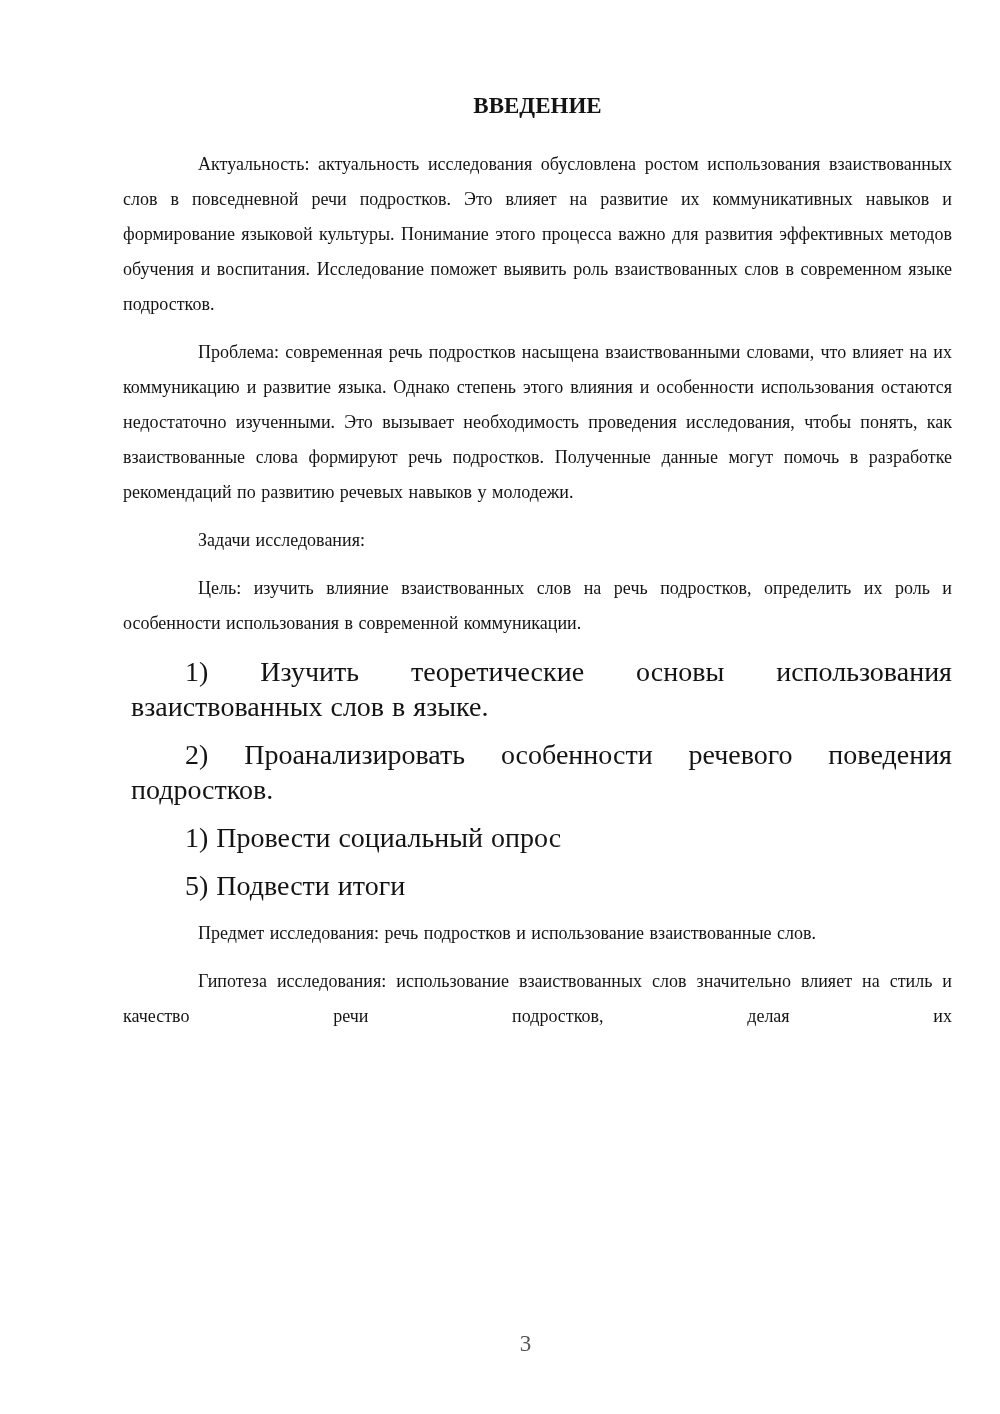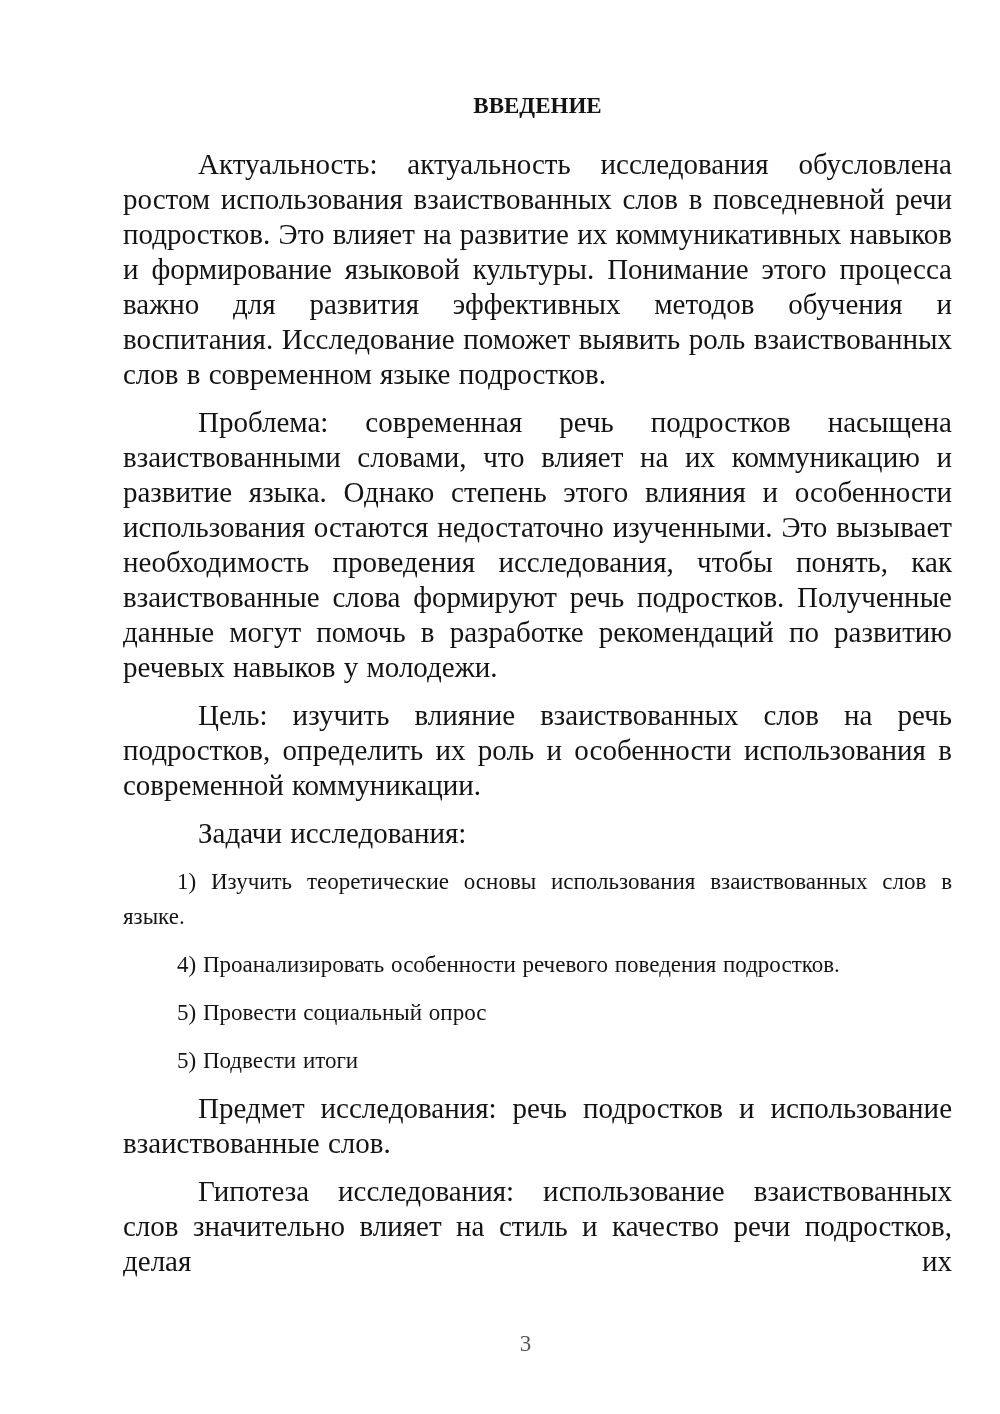--- a/index.html
+++ b/index.html
@@ -20,33 +20,33 @@
   }
   .doc-title {
     font-size: 23px;
     line-height: 35px;
     font-weight: bold;
     text-align: center;
     margin: 0 0 24px 0;
     color: #141414;
   }
   .para {
-    font-size: 29px;
+    font-size: 18px;
     line-height: 35px;
     text-align: justify;
     text-indent: 75px;
     margin: 0 0 13px 0;
     word-spacing: 1px;
   }
   .list-item {
-    font-size: 23px;
+    font-size: 28px;
     line-height: 35px;
     text-align: justify;
     text-indent: 54px;
-    margin: 0 0 13px 0;
+    margin: 0 0 13px 8px;
     word-spacing: 1px;
   }
   .cutoff {
     text-align-last: justify;
     margin-bottom: 12px;
   }
   .page-footer {
     position: absolute;
     top: 1330px;
     left: 123px;
@@ -61,30 +61,30 @@
 <body>
 
 <div class="page">
 
   <h1 class="doc-title">ВВЕДЕНИЕ</h1>
 
   <p class="para">Актуальность: актуальность исследования обусловлена ростом использования взаиствованных слов в повседневной речи подростков. Это влияет на развитие их коммуникативных навыков и формирование языковой культуры. Понимание этого процесса важно для развития эффективных методов обучения и воспитания. Исследование поможет выявить роль взаиствованных слов в современном языке подростков.</p>
 
   <p class="para">Проблема: современная речь подростков насыщена взаиствованными словами, что влияет на их коммуникацию и развитие языка. Однако степень этого влияния и особенности использования остаются недостаточно изученными. Это вызывает необходимость проведения исследования, чтобы понять, как взаиствованные слова формируют речь подростков. Полученные данные могут помочь в разработке рекомендаций по развитию речевых навыков у молодежи.</p>
 
+  <p class="para">Задачи исследования:</p>
+
   <p class="para">Цель: изучить влияние взаиствованных слов на речь подростков, определить их роль и особенности использования в современной коммуникации.</p>
-
-  <p class="para">Задачи исследования:</p>
 
   <p class="list-item">1) Изучить теоретические основы использования взаиствованных слов в языке.</p>
 
-  <p class="list-item">4) Проанализировать особенности речевого поведения подростков.</p>
+  <p class="list-item">2) Проанализировать особенности речевого поведения подростков.</p>
 
 
-  <p class="list-item">5) Провести социальный опрос</p>
+  <p class="list-item">1) Провести социальный опрос</p>
 
   <p class="list-item">5) Подвести итоги</p>
 
 
   <p class="para">Предмет исследования: речь подростков и использование взаиствованные слов.</p>
 
   <p class="para cutoff">Гипотеза исследования: использование взаиствованных слов значительно влияет на стиль и качество речи подростков, делая их</p>
 
   <div class="page-footer">3</div>
 

